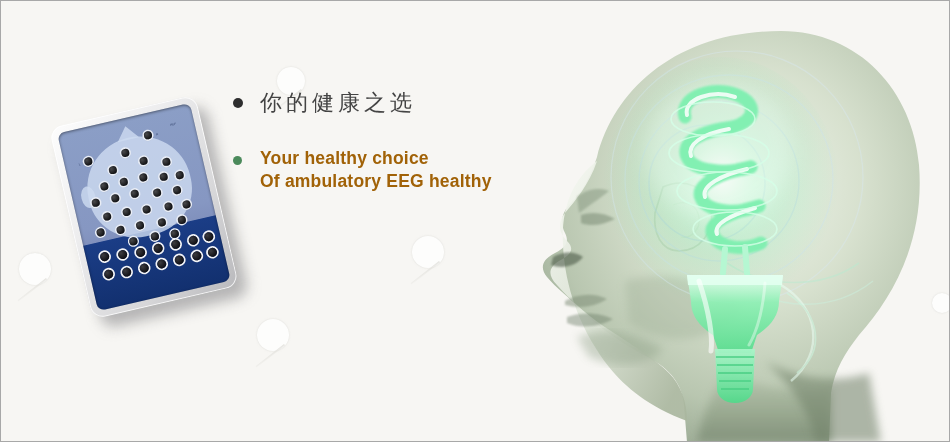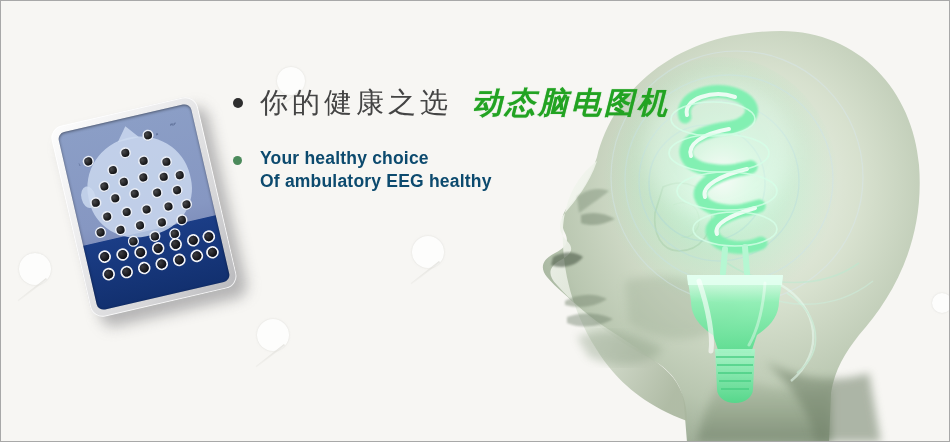--- a/index.html
+++ b/index.html
@@ -142,21 +142,21 @@
     width: 10px; height: 10px;
     border-radius: 50%;
     background: #2e2e2e;
     margin-top: 17px;
     flex: 0 0 auto;
   }
   #headline-cn {
     margin-left: 17px;
     color: #444444;
     font-family: "DejaVu Serif", serif;
-    font-size: 28px;
+    font-size: 22px;
     letter-spacing: 4px;
     line-height: 44px;
     white-space: nowrap;
   }
   #headline-product {
     margin-left: 20px;
     color: #22a322;
     font-family: "DejaVu Serif", serif;
     font-weight: bold;
     font-style: italic;
@@ -170,21 +170,21 @@
   #row-en { margin-top: 22px; }
   #bullet-en {
     width: 9px; height: 9px;
     border-radius: 50%;
     background: #4b8a5b;
     margin-top: 9px;
     flex: 0 0 auto;
   }
   #en-lines { margin-left: 18px; }
   .en-line {
-    color: #0c4a6e;
+    color: #a16207;
     font-family: "Liberation Sans", sans-serif;
     font-weight: bold;
     font-size: 17.5px;
     line-height: 23px;
     letter-spacing: .2px;
     white-space: nowrap;
   }
 </style>
 </head>
 <body>
@@ -423,21 +423,20 @@
         <div class="jack" style="left:120px;top:146px;"></div>
       </div>
     </div>
   </div>
 
   <div id="copy-block">
 
     <div class="row">
       <div id="bullet-cn"></div>
       <div id="headline-cn">你的健康之选</div>
-      <div id="headline-product">动态脑电图机</div>
     </div>
 
     <div class="row" id="row-en">
       <div id="bullet-en"></div>
       <div id="en-lines">
         <div class="en-line">Your healthy choice</div>
         <div class="en-line">Of ambulatory EEG healthy</div>
       </div>
     </div>
 

